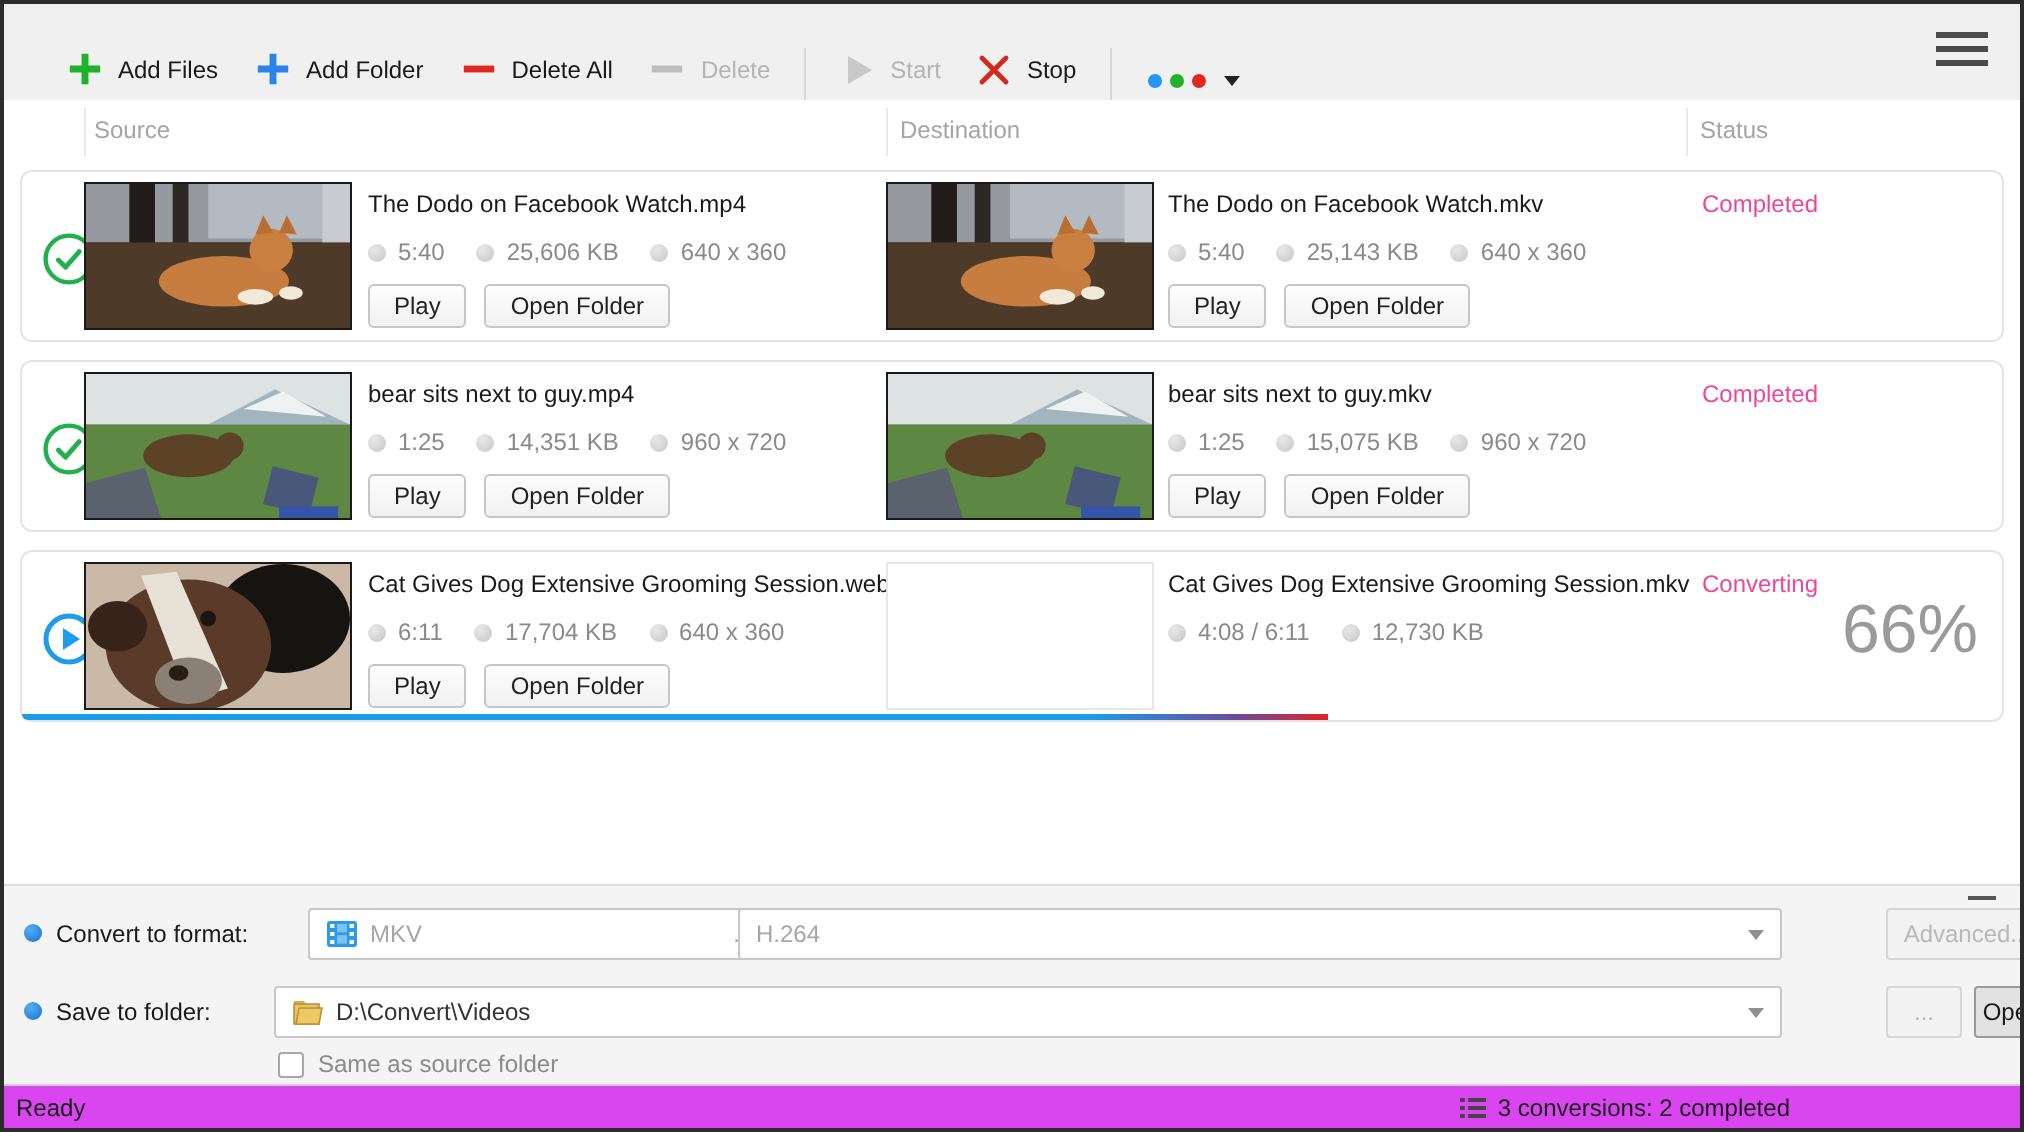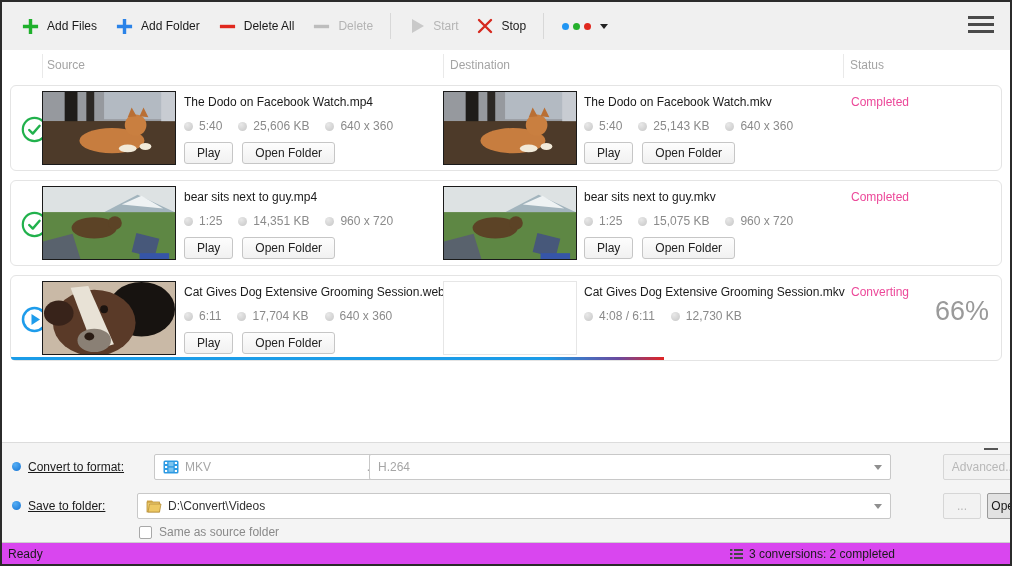--- a/index.html
+++ b/index.html
@@ -5,21 +5,21 @@
   * { margin:0; padding:0; box-sizing:border-box; }
   html,body { width:1012px; height:566px; }
   body {
     font-family:"Liberation Sans", sans-serif;
     font-size:12px; color:#1a1a1a;
     border:2px solid #2b2b2b;
     background:#fff; overflow:hidden;
     display:flex; flex-direction:column;
   }
   
-  .toolbar { height:48px; background:#f0f0f0; display:flex; align-items:center; padding:0 10px; position:relative; flex:0 0 auto; }
+  .toolbar { height:48px; background:#f0f0f0; display:flex; align-items:flex-end; padding:0 22px; position:relative; flex:0 0 auto; }
   .tbtn { display:flex; align-items:center; gap:7px; padding:6px 9px; color:#1a1a1a; cursor:default; }
   .tbtn.disabled { color:#b4b4b4; }
   .tsep { width:1px; height:26px; background:#d8d8d8; margin:0 8px; }
   .dots { display:flex; align-items:center; gap:4px; padding:6px 10px; }
   .dot { width:7px; height:7px; border-radius:50%; }
   .caret { width:0; height:0; border-left:4px solid transparent; border-right:4px solid transparent; border-top:5px solid #222; margin-left:5px; }
   .hamburger { position:absolute; right:16px; top:14px; width:26px; }
   .hamburger div { height:3px; background:#4a4a4a; margin-bottom:4px; }
   
   .lheader { height:32px; background:#fff; position:relative; flex:0 0 auto; }
@@ -37,29 +37,29 @@
   .cell { position:absolute; top:0; }
   .cell.src { left:173px; width:250px; }
   .cell.dst { left:573px; width:260px; }
   .title { padding-top:9px; color:#1a1a1a; white-space:nowrap; }
   .stats { display:flex; align-items:center; gap:16px; margin-top:10px; color:#8a8a8a; white-space:nowrap; }
   .stat { display:flex; align-items:center; gap:6px; }
   .bullet { width:9px; height:9px; border-radius:50%; background:radial-gradient(circle at 35% 30%, #e8e8e8, #c6c6c6); flex:0 0 auto; }
   .btnrow { margin-top:9px; display:flex; gap:9px; }
   .mini-btn { padding:3px 12px; border:1px solid #c6c6c6; border-radius:3px; background:linear-gradient(#fdfdfd,#f1f1f1); color:#222; text-align:center; cursor:default; }
   .status-txt { position:absolute; left:840px; top:9px; color:#ec4899; }
-  .pct { position:absolute; right:12px; top:20px; font-size:27px; color:#9a9a9a; }
+  .pct { position:absolute; right:12px; top:20px; font-size:34px; color:#9a9a9a; }
   .progress { position:absolute; left:0; bottom:0; height:3px; border-radius:0 0 0 6px;
               background:linear-gradient(90deg,#1b9ce8 0%,#1b9ce8 82%,#6a4a9e 93%,#e02424 100%); }
   
   .options { flex:0 0 100px; background:#f4f4f4; border-top:1px solid #dcdcdc; position:relative; }
   .collapse-handle { position:absolute; top:5px; right:12px; width:14px; border-top:2px solid #555; }
   .opt-row { position:absolute; left:0; right:0; height:26px; }
   .opt-bullet { position:absolute; left:10px; top:8px; width:9px; height:9px; border-radius:50%; background:radial-gradient(circle at 35% 30%, #55aef5, #1472d2); }
-  .opt-label { position:absolute; left:26px; top:6px; color:#1a1a1a;text-decoration:underline; }
+  .opt-label { position:absolute; left:26px; top:6px; color:#1a1a1a; }
   .combo { position:absolute; top:0; height:26px; background:#fff; border:1px solid #c8c8c8; border-radius:2px; display:flex; align-items:center; padding:0 8px; gap:6px; }
   .combo .val { flex:1 1 auto; color:#a6a6a6; white-space:nowrap; overflow:hidden; }
   .combo .val.dark { color:#333; }
   .combo .csep { width:1px; height:18px; background:#dcdcdc; }
   .arrow { width:0; height:0; border-left:4px solid transparent; border-right:4px solid transparent; border-top:5px solid #8f8f8f; flex:0 0 auto; }
   .pbtn { position:absolute; top:0; height:26px; display:flex; align-items:center; justify-content:center; border:1px solid #b0b0b0; border-radius:2px; background:#efefef; color:#1a1a1a;margin-left:44px; }
   .pbtn.disabled { color:#b8b8b8; border-color:#d6d6d6; background:#f2f2f2; }
   .pbtn.open { background:#e2e2e2; border-color:#9a9a9a; }
   .chkrow { position:absolute; left:137px; top:82px; display:flex; align-items:center; gap:7px; color:#8a8a8a; }
   .chk { width:13px; height:13px; border:1px solid #a8a8a8; background:#fff; border-radius:2px; }

